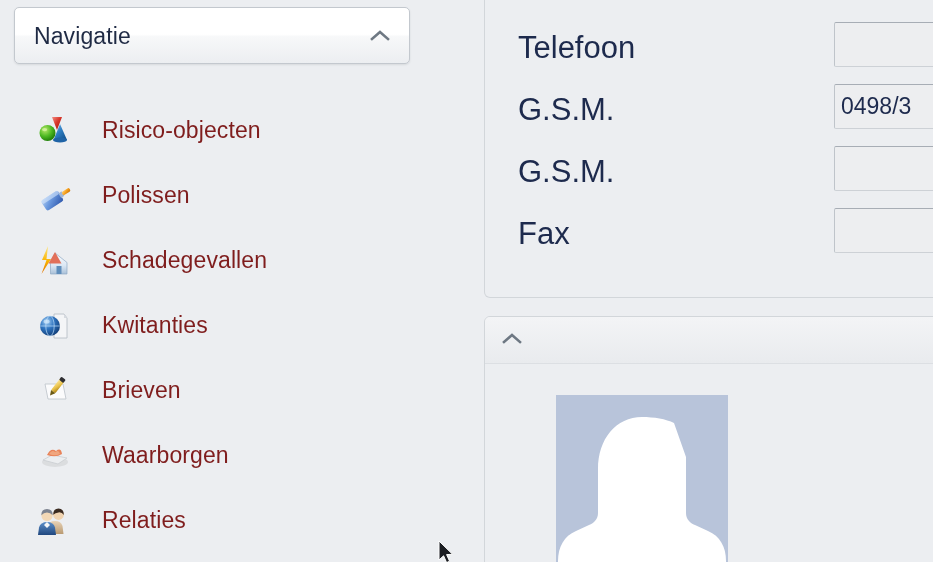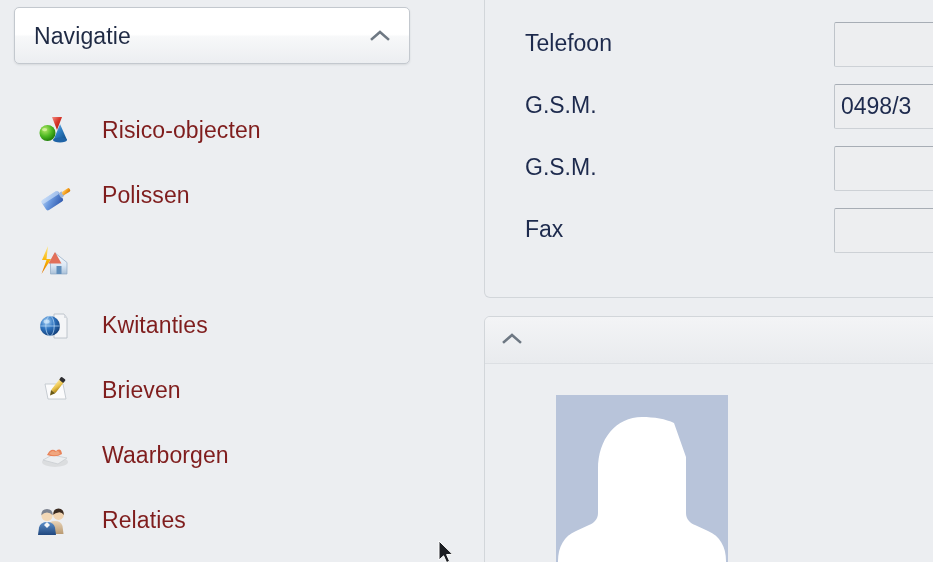--- a/index.html
+++ b/index.html
@@ -127,23 +127,23 @@
   }
 
   .field-row {
     position: absolute;
     left: 0;
     width: 100%;
     height: 62px;
   }
   .field-label {
     position: absolute;
-    left: 40px;
+    left: 33px;
     top: 14px;
-    font-size: 23px;
+    font-size: 31px;
     color: #1d2a4d;
     white-space: nowrap;
   }
   .field-input {
     position: absolute;
     left: 349px;
     top: 6px;
     width: 186px;
     height: 45px;
     box-sizing: border-box;
@@ -308,20 +308,21 @@
                 <stop offset="60%" stop-color="#dbe7f4"></stop>
                 <stop offset="100%" stop-color="#a9c0d8"></stop>
               </linearGradient>
             </defs>
             <path d="M12 3 L6 17 L10.5 17 L5.5 31 L15 16 L10.5 16 Z" fill="url(#boltG)"></path>
             <path d="M19 10 L31 19.5 L31 31 L14.5 31 L14.5 19.5 Z" fill="url(#houseG)" stroke="#8fa9c4" stroke-width=".7"></path>
             <path d="M12.5 20.5 L19 9 L25.5 20.5 Z" fill="#e2705a"></path>
             <rect x="20.5" y="23" width="5" height="8" fill="#5f8dbb"></rect>
           </svg>
         </span>
+        <span class="nav-label">Schadegevallen</span>
       </div>
 
       <div class="nav-item">
         <span class="nav-icon">
           <svg viewBox="0 0 36 36" aria-hidden="true">
             <defs>
               <radialGradient id="globeG" cx="34%" cy="28%" r="80%">
                 <stop offset="0%" stop-color="#a8d2f6"></stop>
                 <stop offset="45%" stop-color="#2f74c0"></stop>
                 <stop offset="100%" stop-color="#103a72"></stop>

